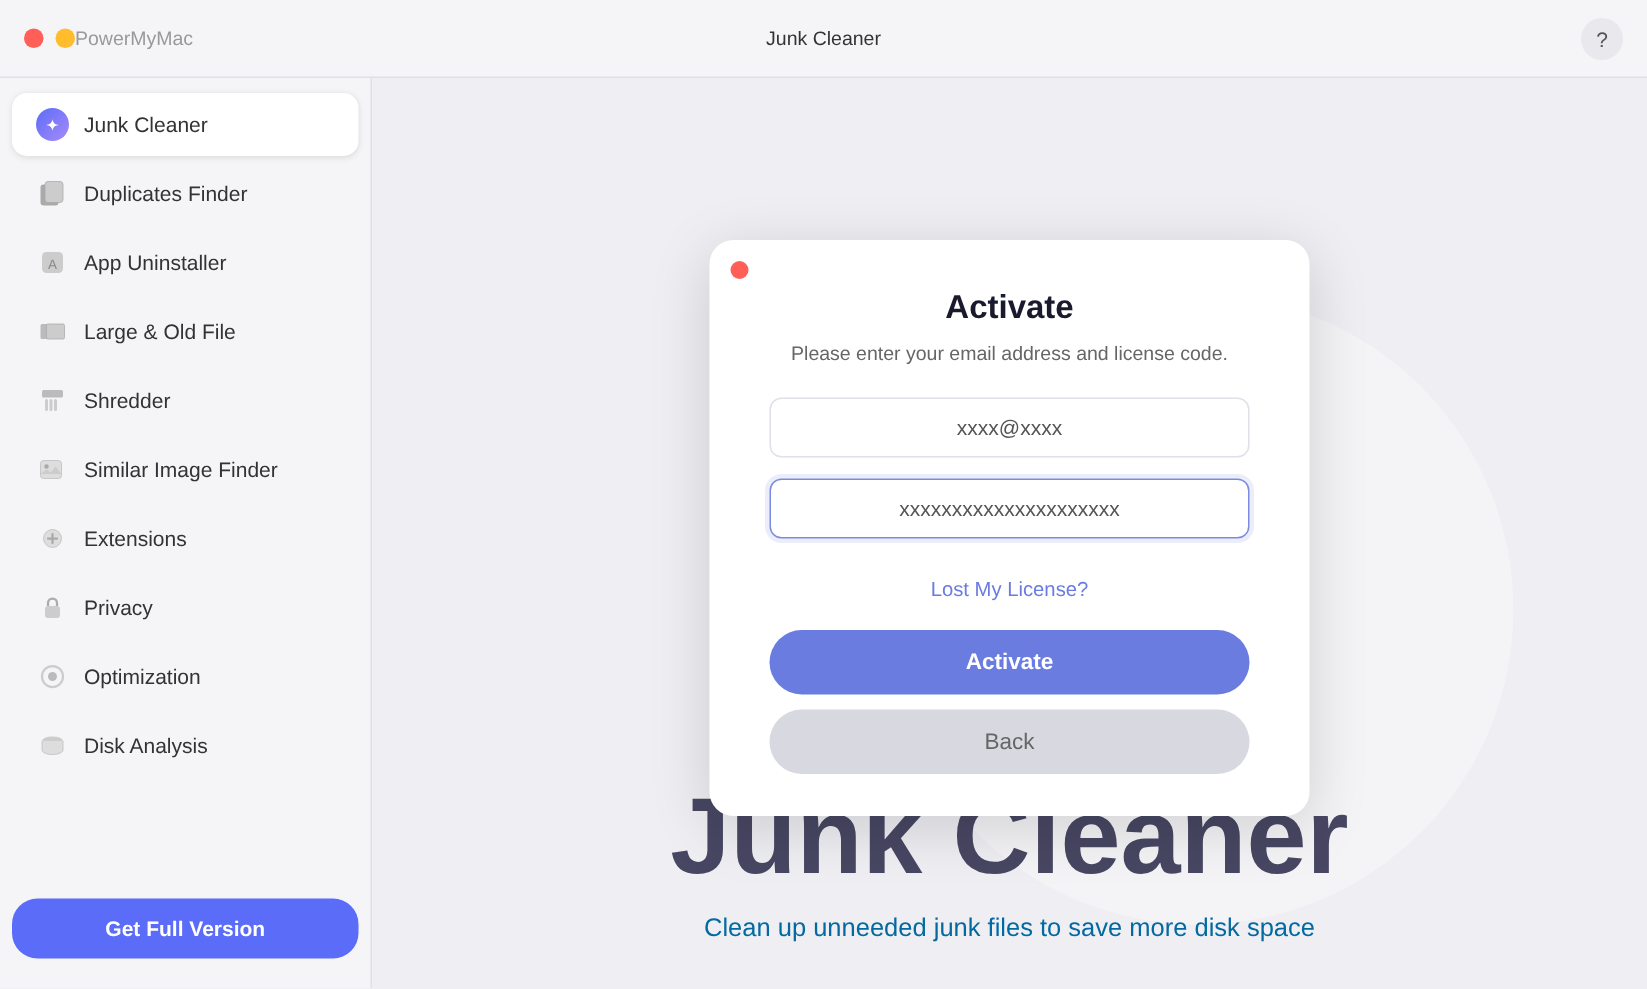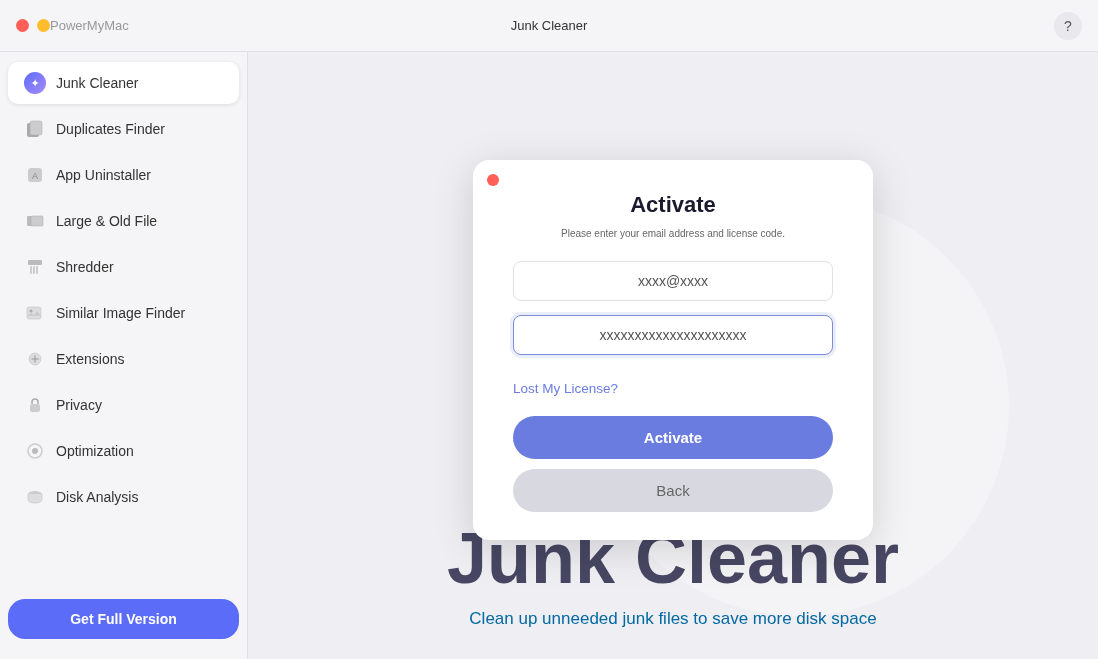--- a/index.html
+++ b/index.html
@@ -200,21 +200,21 @@
     }
     .modal-title {
       text-align: center;
       font-size: 22px;
       font-weight: 700;
       color: #1a1a2e;
       margin-bottom: 10px;
     }
     .modal-subtitle {
       text-align: center;
-      font-size: 10px;
+      font-size: 13px;
       color: #666;
       margin-bottom: 22px;
     }
     .modal-input {
       width: 100%;
       padding: 11px 16px;
       border: 1.5px solid #e0e0e8;
       border-radius: 8px;
       font-size: 14px;
       color: #555;
@@ -222,21 +222,21 @@
       margin-bottom: 14px;
       text-align: center;
       background: #fff;
     }
     .modal-input.focused {
       border-color: #7b8cde;
       box-shadow: 0 0 0 3px rgba(123,140,222,0.15);
     }
     .lost-license {
       display: block;
-      text-align: left;
+      text-align: center;
       color: #6a7ce0;
       font-size: 13.5px;
       margin: 12px 0 20px;
       cursor: pointer;
       background: none;
       border: none;
       width: 100%;
     }
     .activate-btn {
       width: 100%;

